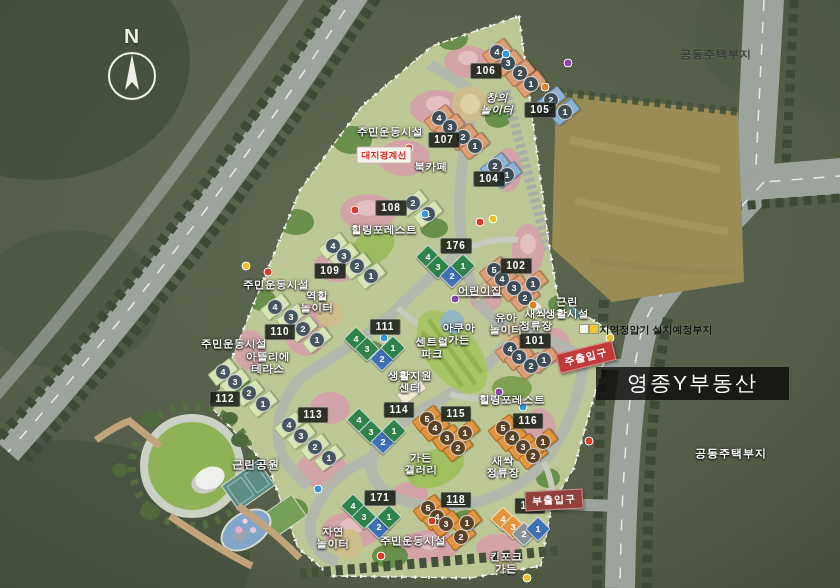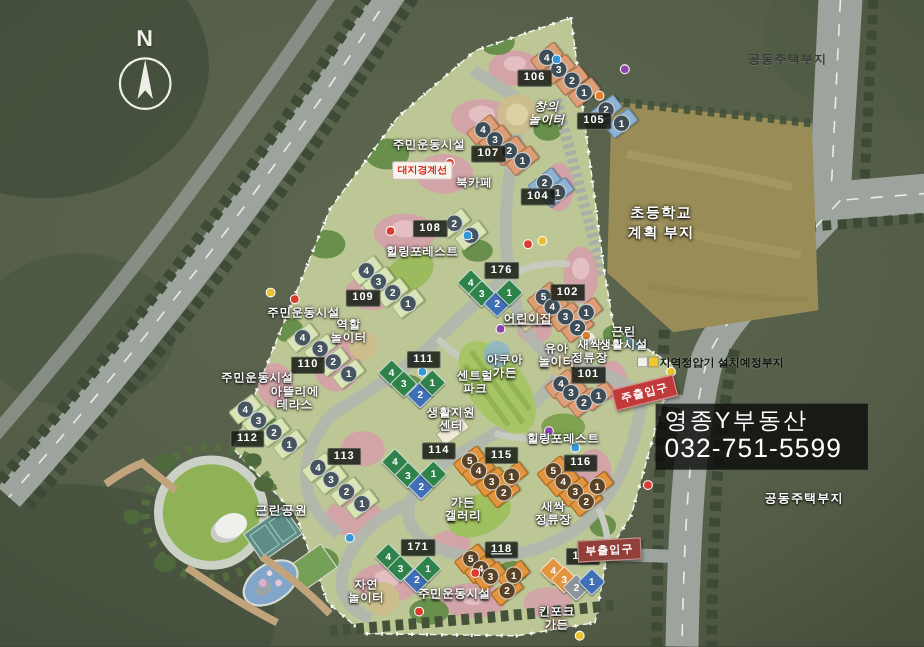--- a/index.html
+++ b/index.html
@@ -30,21 +30,21 @@
        text-shadow:0 0 2px rgba(255,255,255,.35);}
   .tag-red{background:#f7f4ee;color:#d8251d;font-size:9px;font-weight:bold;
            padding:1px 4px;border-radius:2px;border:1px solid #cdb5ae;white-space:nowrap;z-index:6;}
   .entrance{color:#fff;font-size:10px;font-weight:bold;padding:2px 6px;letter-spacing:1px;
             white-space:nowrap;border:1px solid rgba(255,255,255,.45);z-index:7;
             box-shadow:1px 2px 3px rgba(0,0,0,.4);}
   .marker{width:7px;height:7px;border-radius:50%;border:1px solid #fff;z-index:4;}
   .sq{width:8px;height:8px;border:1px solid #9a9a88;z-index:6;}
   #watermark{position:absolute;left:596px;top:367px;width:177px;z-index:9;
              background:rgba(8,8,8,.78);color:#fff;padding:3px 8px 5px;}
-  #watermark .l1{font-size:21px;letter-spacing:2px;line-height:1.2;}
+  #watermark .l1{font-size:21px;letter-spacing:2px;line-height:1.2;text-align:center;}
   #watermark .l2{font-size:24px;letter-spacing:1px;line-height:1.1;}
   #compass{position:absolute;left:100px;top:24px;width:64px;height:84px;z-index:9;
            text-align:center;color:#efefe9;}
   #compass .n{font-size:21px;font-weight:bold;letter-spacing:1px;display:block;
               text-shadow:0 1px 2px rgba(0,0,0,.5);}
 </style>
 </head>
 <body>
 
 <div id="stage">
@@ -419,22 +419,20 @@
 갤러리</div>
       <div class="ov fac" style="left: 503px; top: 467px;">새싹
 정류장</div>
       <div class="ov fac" style="left: 333px; top: 538px;">자연
 놀이터</div>
       <div class="ov fac" style="left: 413px; top: 541px;">주민운동시설</div>
       <div class="ov fac" style="left: 506px; top: 563px;">킨포크
 가든</div>
       <div class="ov area dark" style="left: 716px; top: 54px;">공동주택부지</div>
       <div class="ov area light" style="left: 731px; top: 453px;">공동주택부지</div>
-      <div class="ov area big" style="left: 601px; top: 202px;">초등학교
-계획 부지</div>
       <div class="ov area light" style="left: 256px; top: 464px;">근린공원</div>
       <div class="ov entrance" style="left: 586px; top: 357px; background: rgb(192, 58, 58); transform: translate(-50%, -50%) rotate(-14deg);">주출입구</div>
       <div class="ov entrance" style="left: 554px; top: 500px; background: rgb(147, 64, 58); transform: translate(-50%, -50%) rotate(-3deg);">부출입구</div>
       <div class="ov tag-red" style="left: 384px; top: 155px;">대지경계선</div>
       <div class="ov gas" style="left: 656px; top: 330px;">지역정압기 설치예정부지</div>
       <div class="ov sq" style="left: 584px; top: 329px; background: rgb(242, 242, 234);"></div>
       <div class="ov sq" style="left: 594px; top: 329px; background: rgb(240, 201, 41);"></div>
       <div class="ov marker" style="left: 506px; top: 54px; background: rgb(52, 152, 216);"></div>
       <div class="ov marker" style="left: 425px; top: 214px; background: rgb(52, 152, 216);"></div>
       <div class="ov marker" style="left: 384px; top: 338px; background: rgb(52, 152, 216);"></div>
@@ -462,16 +460,15 @@
 <div id="compass">
   <span class="n">N</span>
   <svg width="56" height="56">
     <circle cx="28" cy="28" r="23" fill="none" stroke="#efefe9" stroke-width="2"></circle>
     <polygon points="28,6 21,42 28,34 35,42" fill="#efefe9"></polygon>
   </svg>
 </div>
 
 <div id="watermark">
   <div class="l1">영종Y부동산</div>
-  <div class="l2">032-751-5599</div>
 </div>
 
 </div>
 
 </body></html>

